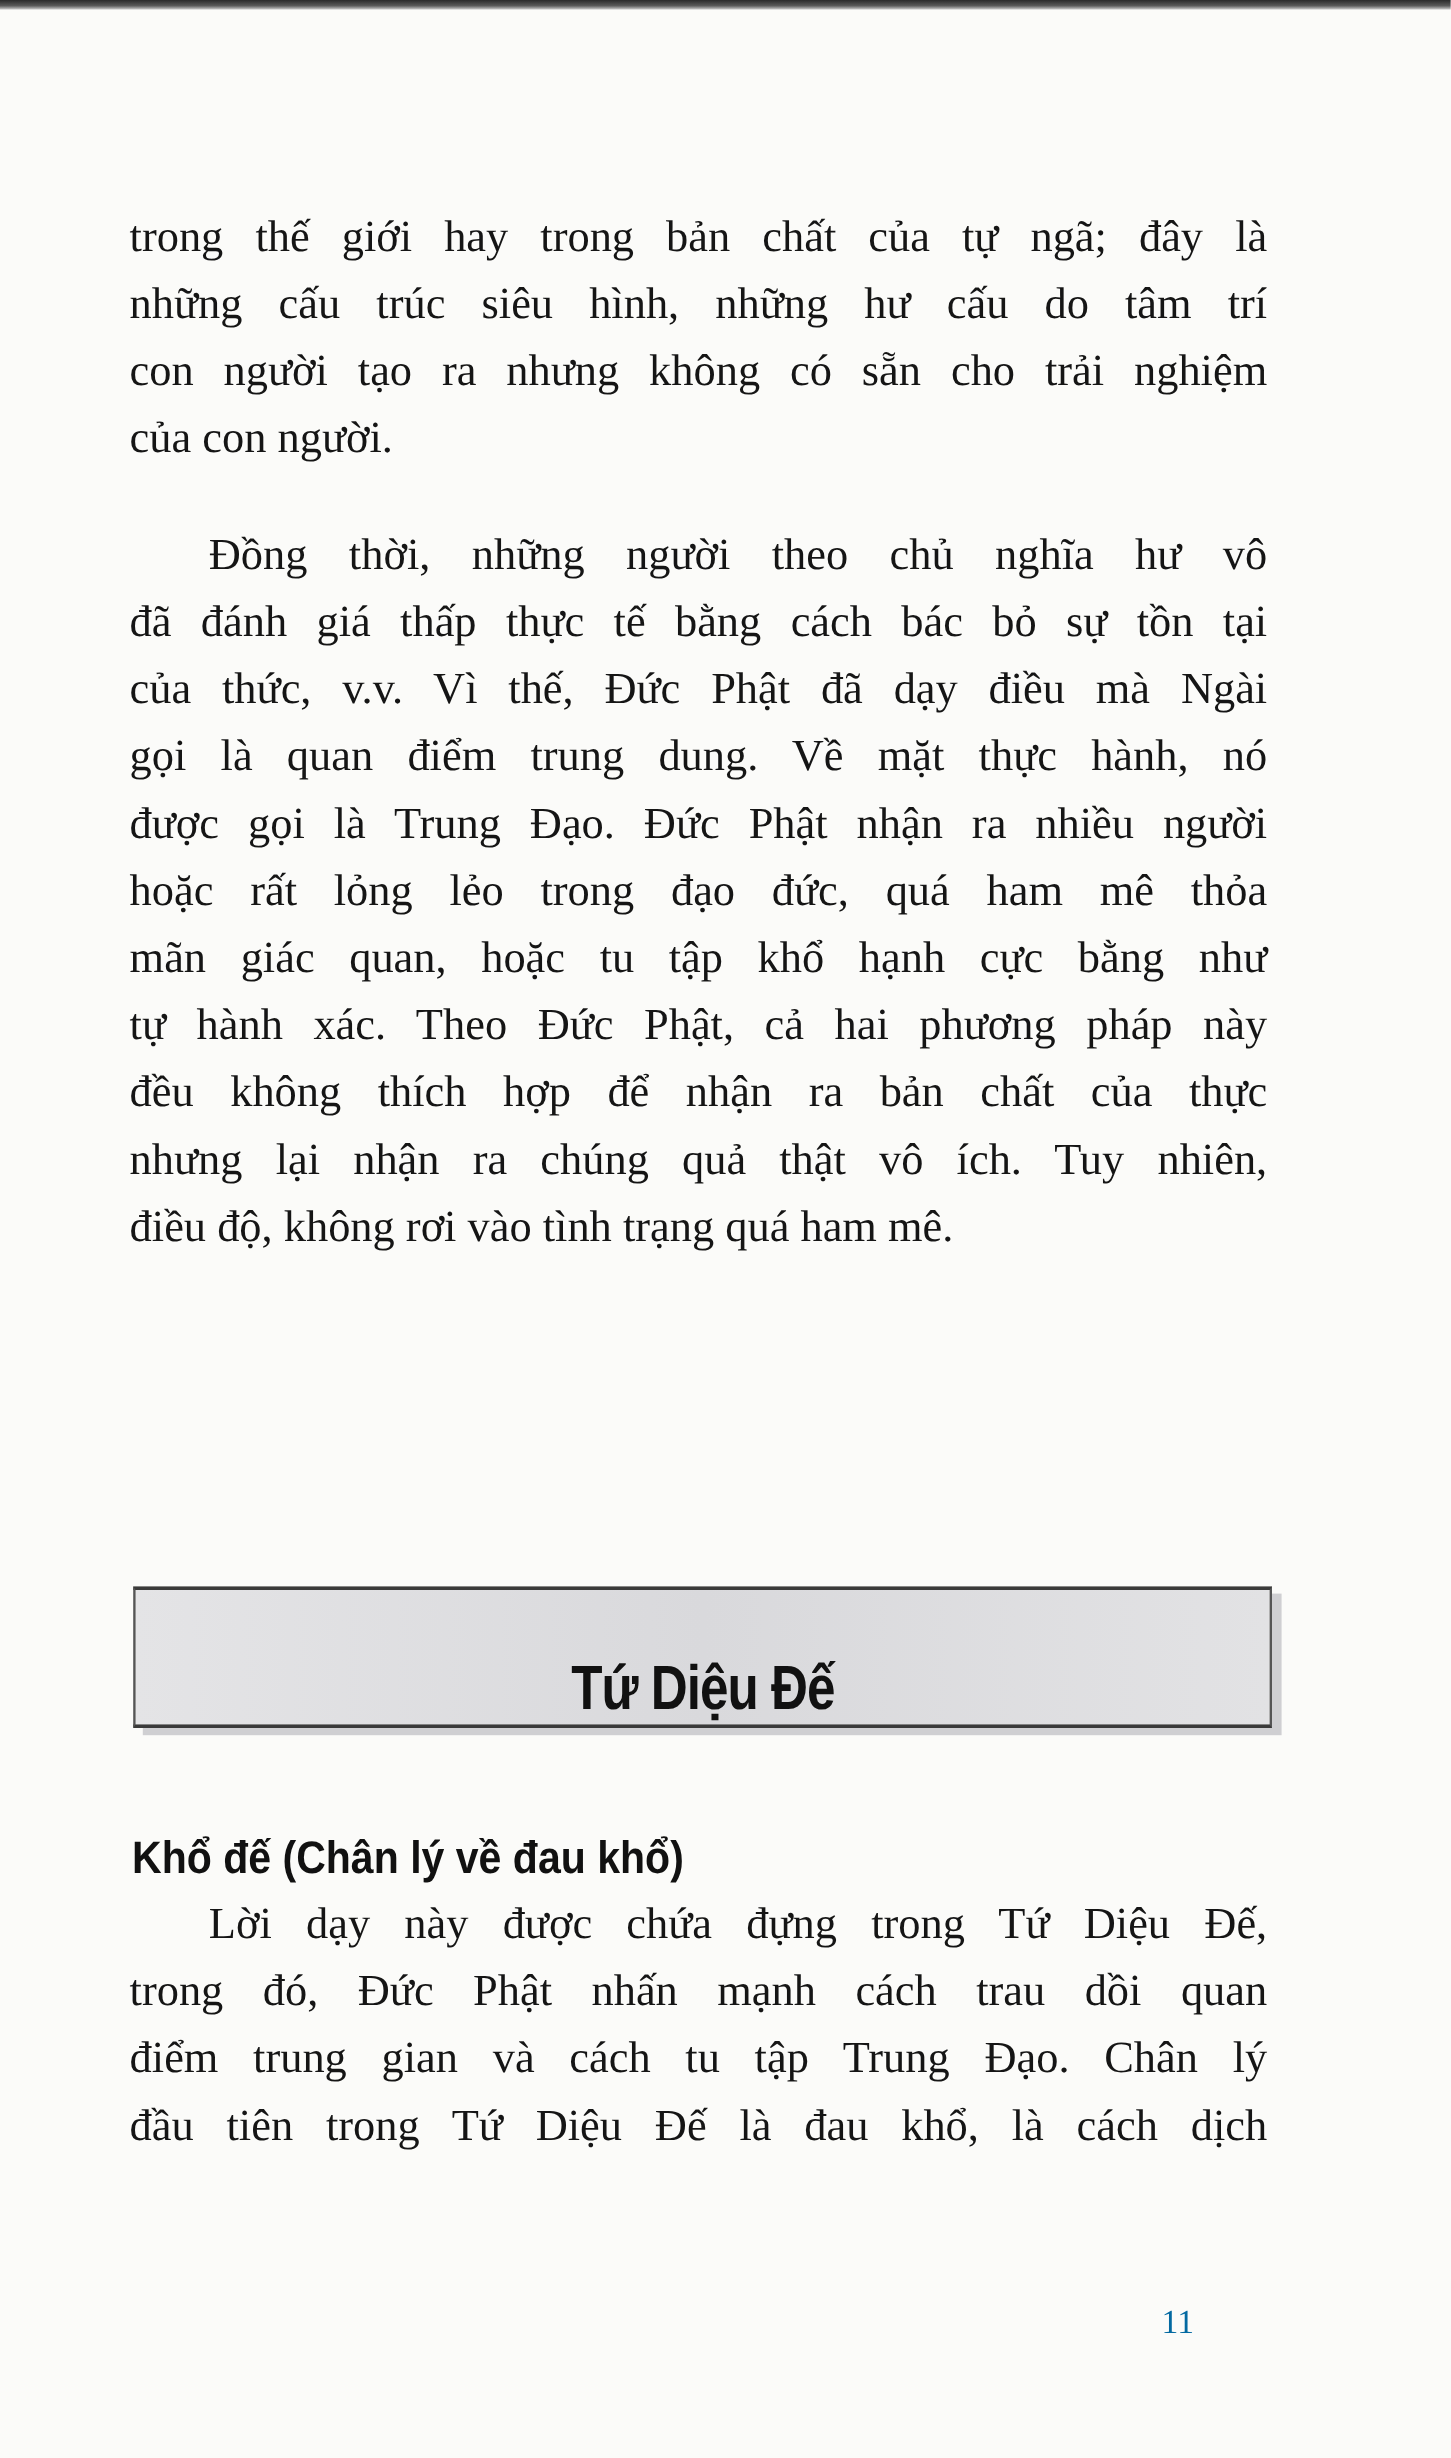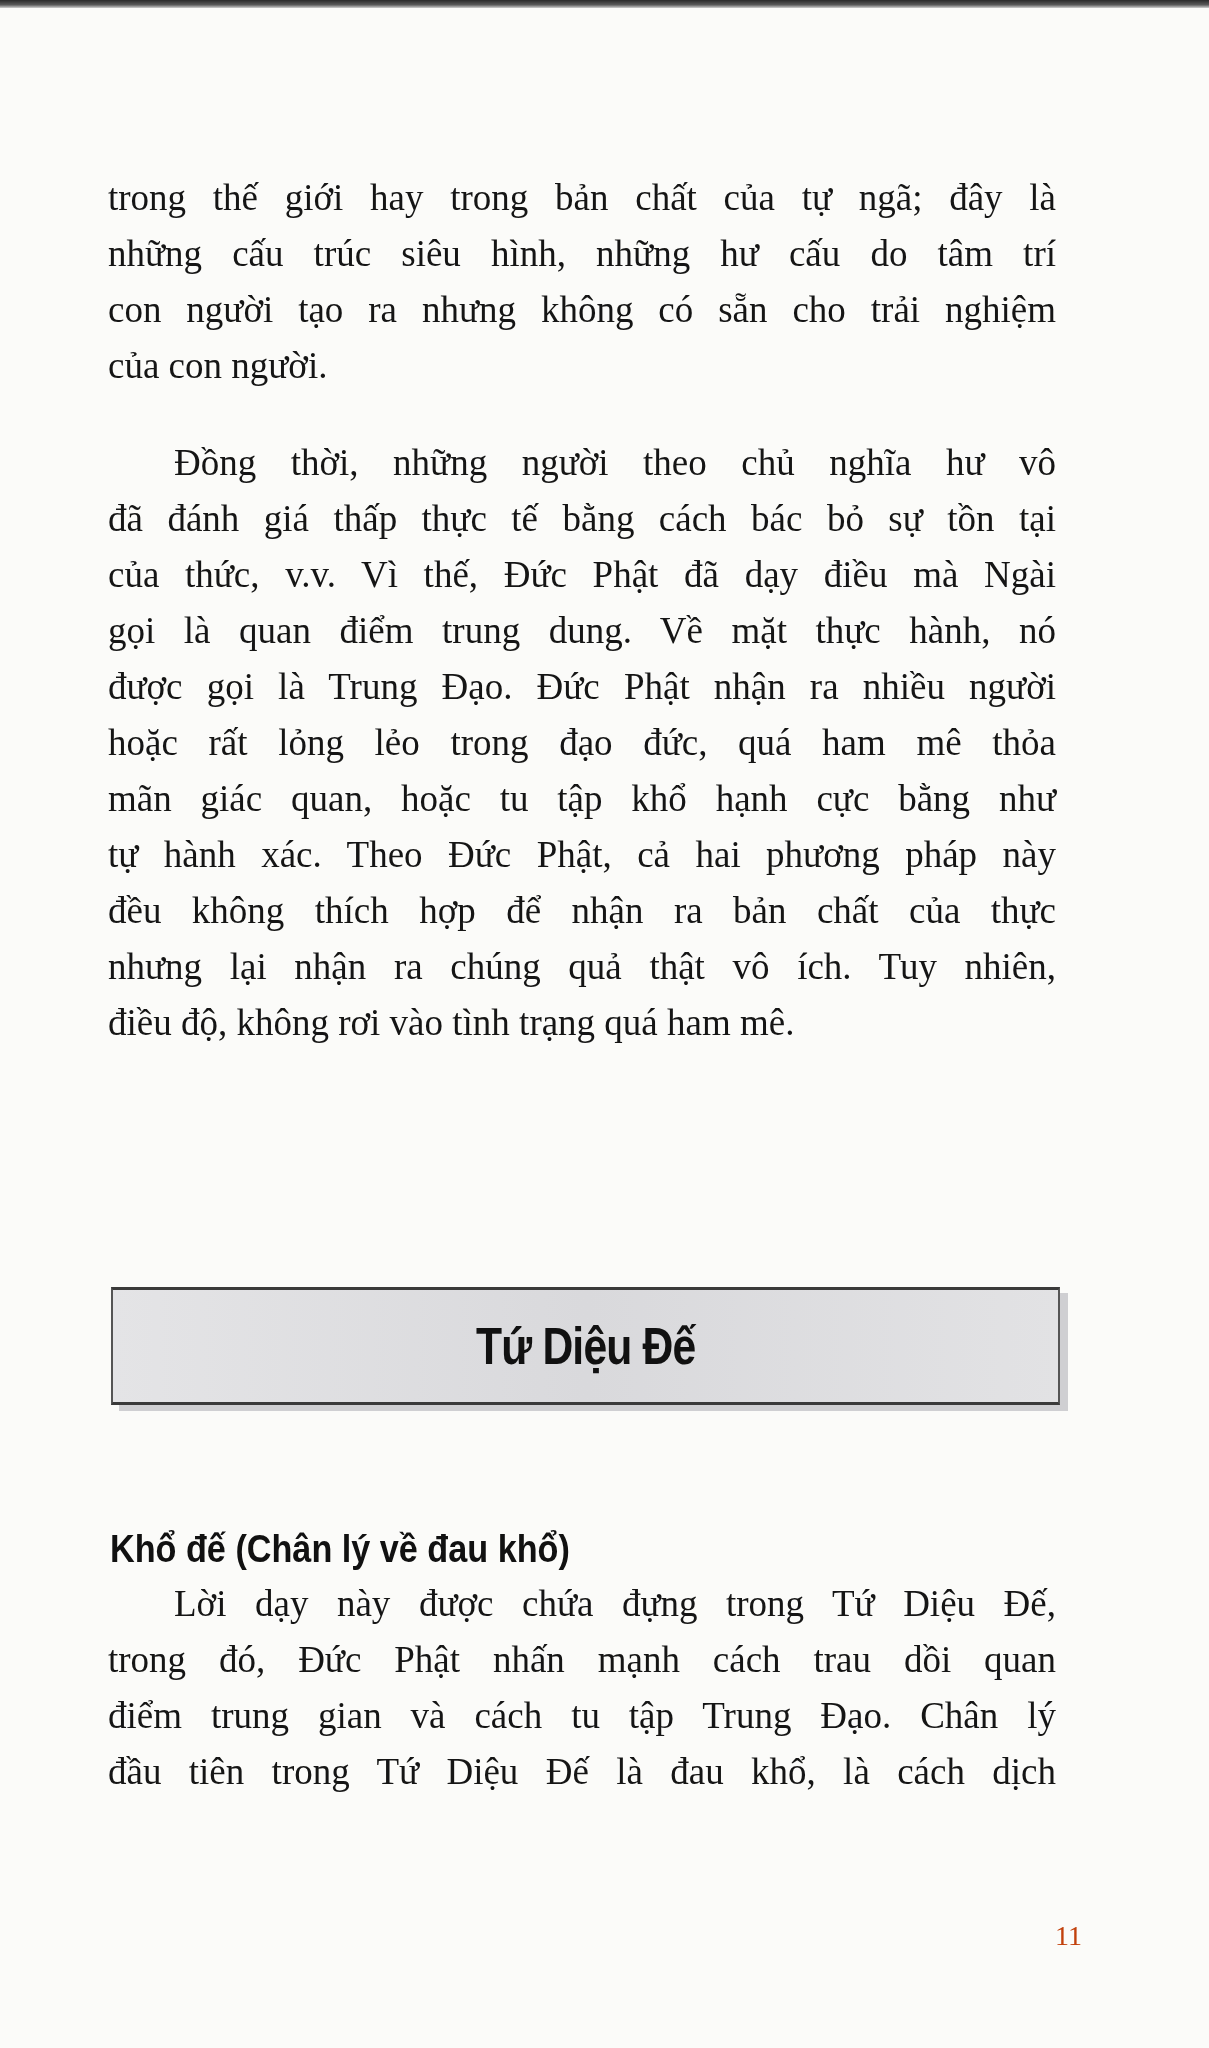--- a/index.html
+++ b/index.html
@@ -13,41 +13,41 @@
     background:linear-gradient(#2a2a2a,#5a5a5a 60%,#cfcfcf);
   }
   .text-block {
     position:absolute; left:108px; width:948px;
     font-size:37px; line-height:56px;
   }
   .line { display:block; white-space:nowrap; text-align:justify; text-align-last:justify; }
   .line.last { text-align-last:left; }
   .indent { padding-left:66px; }
   .section-box {
-    position:absolute; left:111px; top:1287px; width:945px; height:112px;
+    position:absolute; left:111px; top:1322px; width:945px; height:112px;
     background:linear-gradient(90deg,#e4e4e6,#d9d9dc 50%,#e2e2e4);
     border-top:3px solid #3a3a3a; border-bottom:3px solid #3a3a3a;
     border-left:2px solid #555; border-right:2px solid #555;
     box-shadow:8px 6px 0 #cfcfd2;
-    display:flex; align-items:center; justify-content:center;
+    display:flex; align-items:flex-end; justify-content:center;
   }
   .section-title {
     font-family:"Liberation Sans", "DejaVu Sans", sans-serif;
     font-size:52px; font-weight:bold; letter-spacing:-1px; color:#111;
     transform:scaleX(0.82);
   }
   .subheading {
     position:absolute; left:110px; top:1528px;
     font-family:"Liberation Sans", "DejaVu Sans", sans-serif;
     font-size:38px; font-weight:bold; color:#111;
     transform:scaleX(0.9); transform-origin:left center;
   }
   .page-number {
-    position:absolute; left:1055px; top:1920px;
-    font-size:28px; color:#c2410c;
+    position:absolute; left:968px; top:1920px;
+    font-size:28px; color:#0369a1;
   }
   em { font-style:italic; }
 </style>
 </head>
 <body>
 
 <div class="topbar"></div>
 
 <div class="text-block" style="top:170px;">
   <span class="line">trong thế giới hay trong bản chất của tự ngã; đây là</span>

